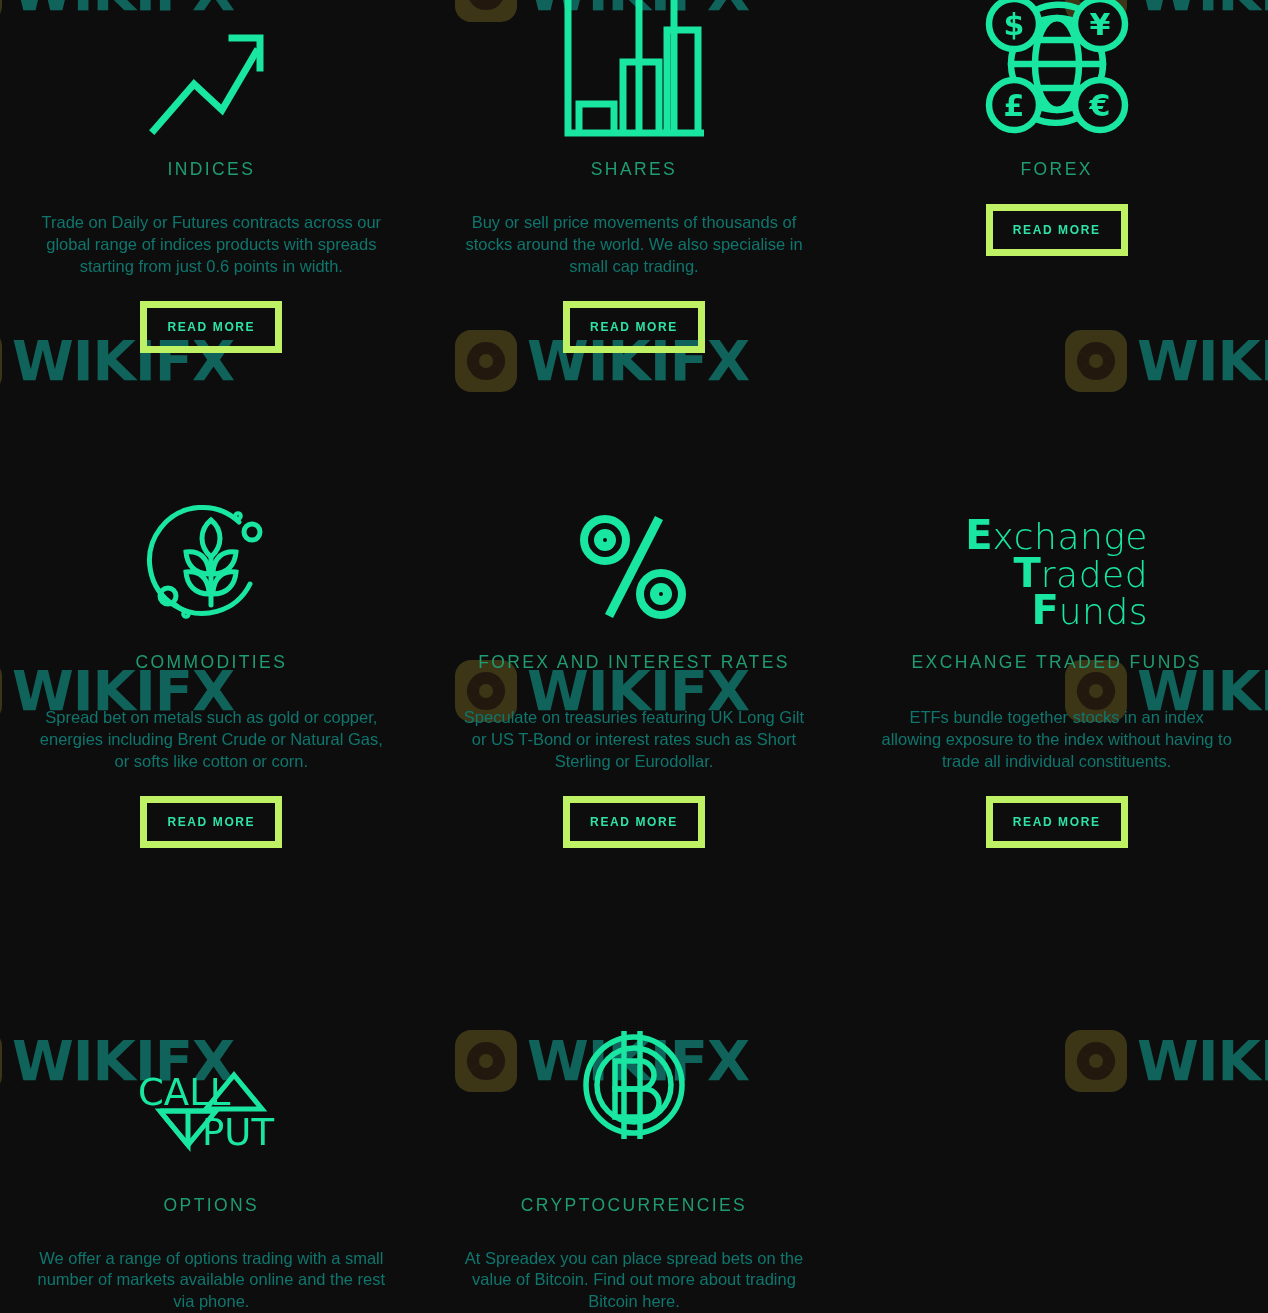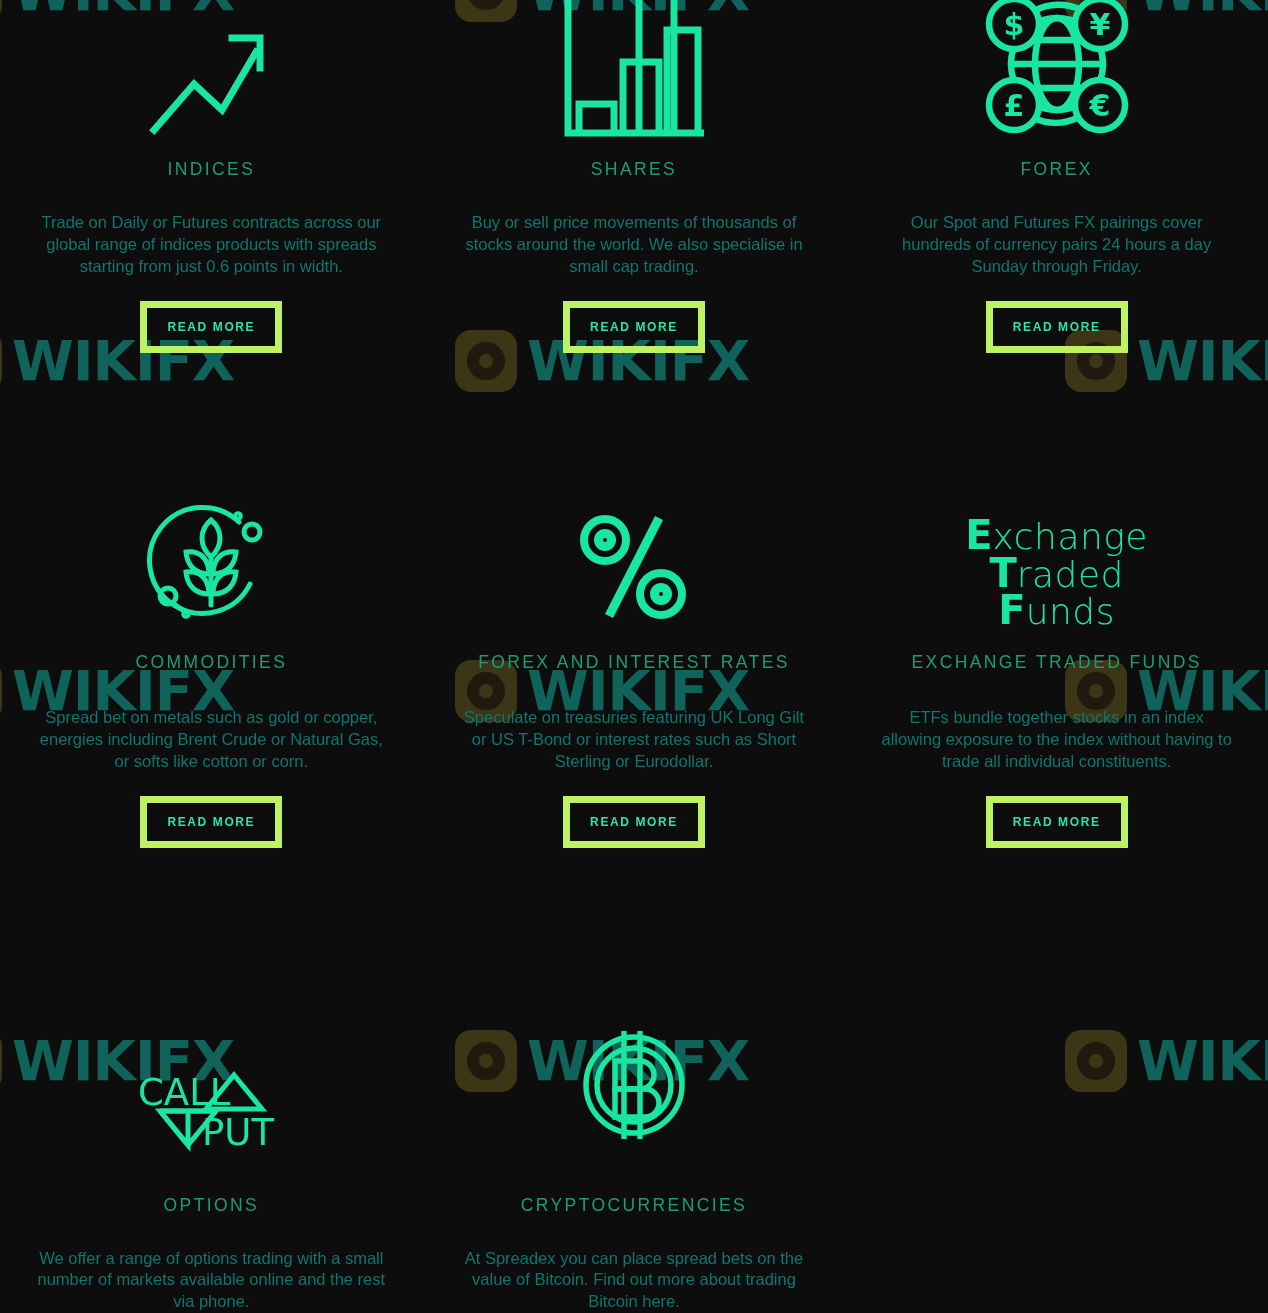--- a/index.html
+++ b/index.html
@@ -77,21 +77,21 @@
   .row2 .icon-wrap{height:150px;}
   .row3 .icon-wrap{height:150px;}
 
   .row1 .card-desc{margin-top:32px;}
   .row2 .card-title{margin-top:22px;}
   .row2 .card-desc{}
   .row3 .card-title{margin-top:46px;}
   .row3 .card-desc{margin-top:32px;}
 
   
-  .etf-mark{display:block;text-align:center;line-height:.94;}
+  .etf-mark{display:block;text-align:right;line-height:.94;}
   .etf-line{white-space:nowrap;color:#19e6a0;}
   .etf-cap{
     font-family:"DejaVu Sans", sans-serif;
     font-weight:bold;font-size:40px;
   }
   .etf-rest{
     font-family:"DejaVu Sans", sans-serif;
     font-weight:300;font-size:36px;letter-spacing:.5px;
   }
 </style>
@@ -294,21 +294,20 @@
         </g>
         <g fill="#19e6a0" font-family="DejaVu Sans, sans-serif" font-weight="bold" font-size="30" text-anchor="middle">
           <text x="33" y="37">$</text>
           <text x="119" y="37">¥</text>
           <text x="33" y="118">£</text>
           <text x="119" y="118">€</text>
         </g>
       </svg>
     </div>
     <div class="card-title">FOREX</div>
-    <div class="card-desc">Our Spot and Futures FX pairings cover hundreds of currency pairs 24 hours a day Sunday through Friday.</div>
     <div class="read-more">READ MORE</div>
   </div>
 
   <div class="cell row2">
     <div class="icon-wrap">
       <svg width="130" height="128" viewBox="0 0 130 128">
         <g fill="none" stroke="#19e6a0" stroke-width="5" stroke-linecap="round">
           <path d="M93 20 A 53 53 0 1 0 104 82"></path>
           <path d="M27 101 A 53 53 0 0 0 41 110"></path>
           <circle cx="106" cy="30" r="8"></circle>

